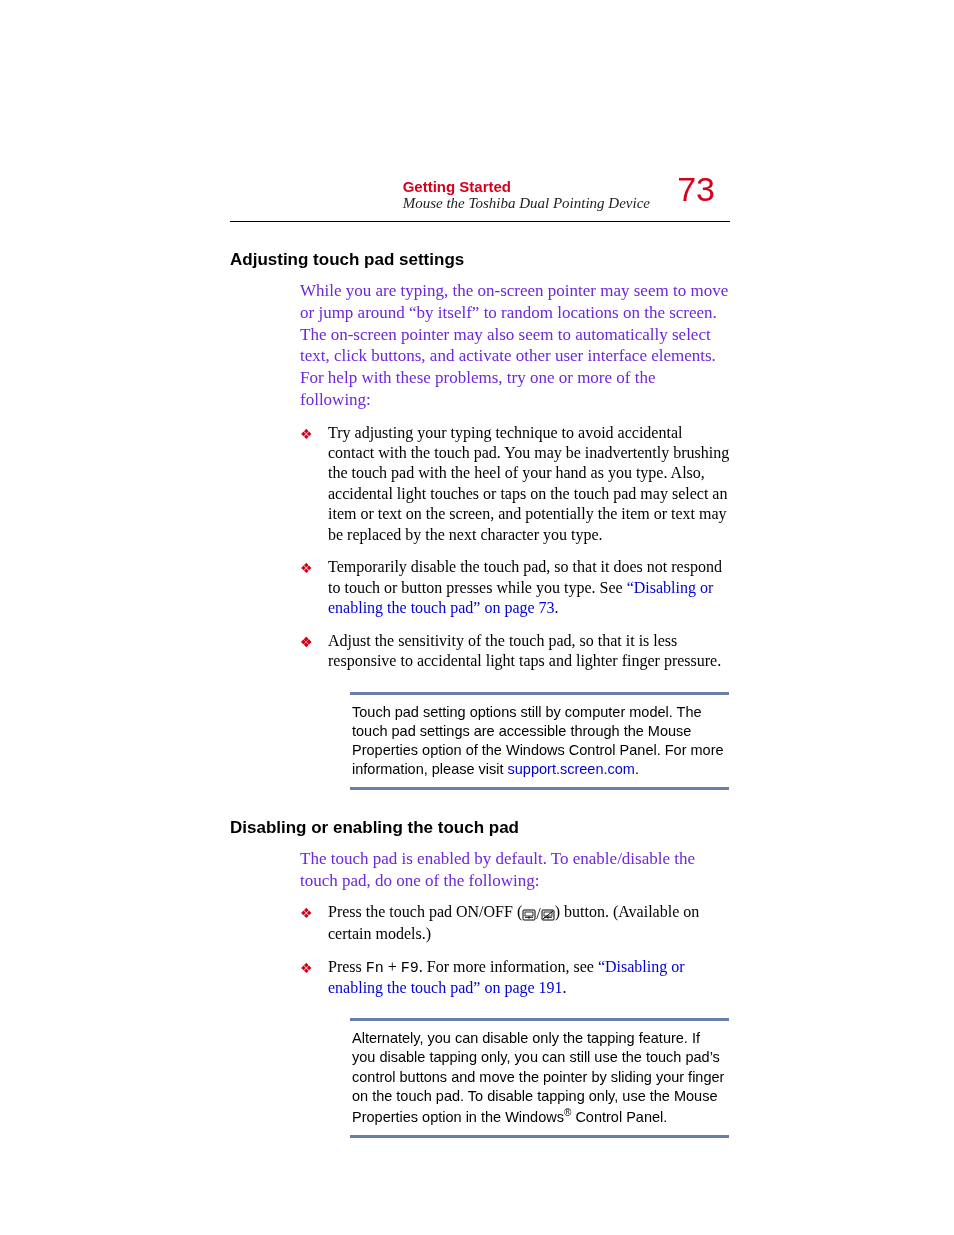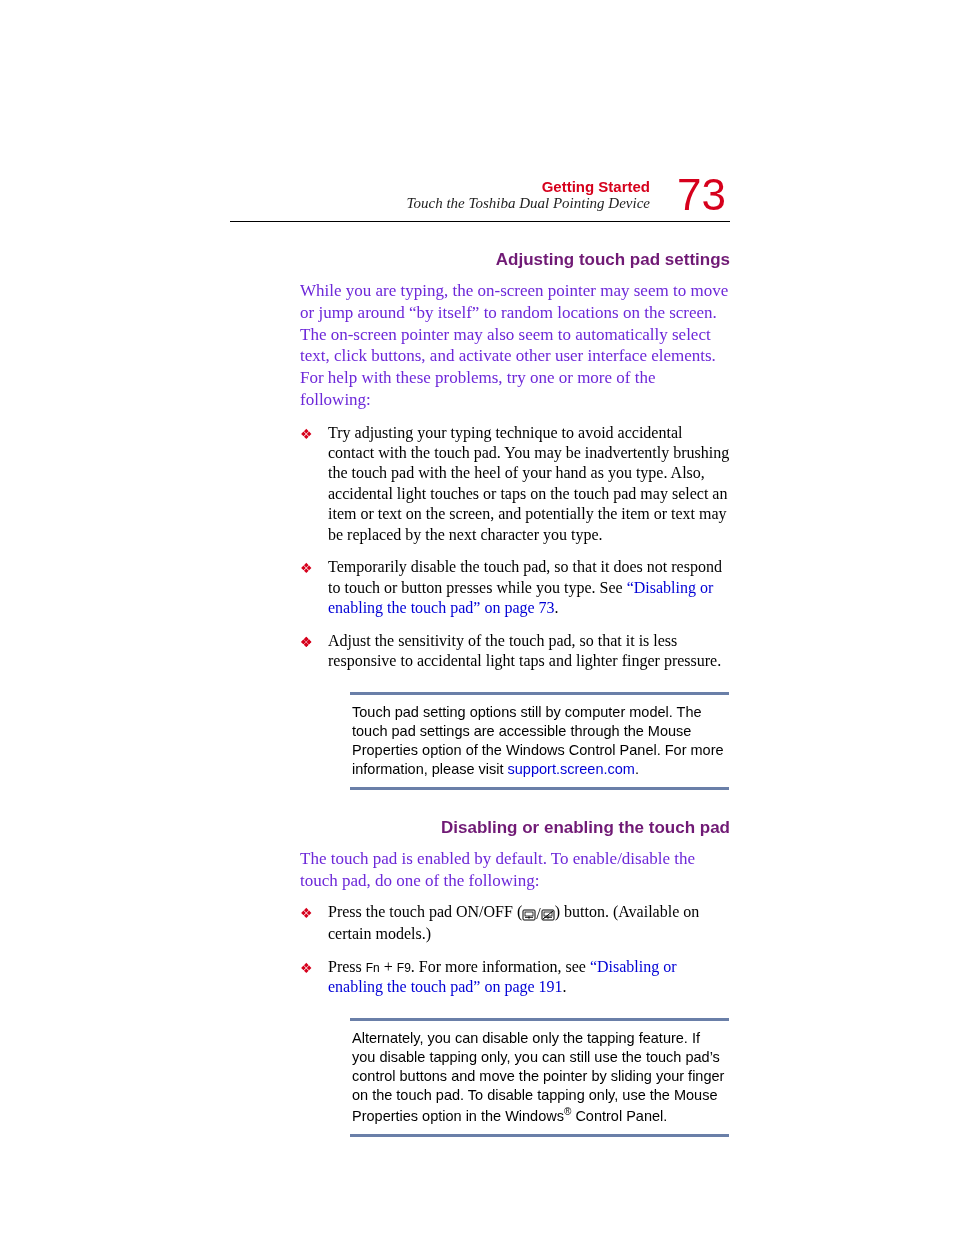--- a/index.html
+++ b/index.html
@@ -19,60 +19,58 @@
   }
   .header {
     position: relative;
     height: 50px;
     margin-bottom: 22px;
   }
   .header-text {
     position: absolute;
     right: 80px;
     top: 0;
-    text-align: right;
   }
   .chapter {
     font-family: Arial, Helvetica, sans-serif;
     font-weight: bold;
     font-size: 15px;
     color: #d6001c;
     display: block;
   }
   .section-title {
     font-style: italic;
     font-size: 15px;
     color: #222;
     display: block;
   }
   .page-number {
     position: absolute;
-    right: 4px;
+    right: 15px;
     top: -8px;
     font-family: Arial, Helvetica, sans-serif;
-    font-size: 44px;
+    font-size: 34px;
     color: #d6001c;
     font-weight: 400;
   }
   .header-rule {
     border: none;
     border-top: 1px solid #000;
     margin: 0;
     width: 500px;
     position: absolute;
     bottom: 6px;
     left: 0;
   }
   h2.red-heading {
     font-family: Arial, Helvetica, sans-serif;
     font-weight: bold;
     font-size: 17px;
-    color: #701a75;
+    color: #000000;
     margin: 0 0 10px 0;
-    text-align: right;
   }
   .body-text {
     font-size: 17px;
     line-height: 1.28;
     margin: 0 0 12px 70px;
     color: #6d28d9;
   }
   .body-text-last {
     margin-bottom: 10px;
   }
@@ -104,41 +102,41 @@
     border-top: 3px solid #6a7fa8;
     border-bottom: 3px solid #6a7fa8;
     padding: 8px 2px;
     font-family: Arial, Helvetica, sans-serif;
     font-size: 14.5px;
     line-height: 1.32;
     color: #000;
     width: 375px;
   }
   .keycap {
-    font-family: Liberation Sans, sans-serif;
-    font-size: 12px;
+    font-family: Liberation Mono, monospace;
+    font-size: 15px;
   }
   .icon-group {
     display: inline-block;
     vertical-align: -2px;
   }
   .icon-group svg {
     vertical-align: -2px;
   }
   sup { font-size: 10px; }
 </style>
 </head>
 <body>
 
 <div class="page">
 
   <div class="header">
     <div class="header-text">
       <span class="chapter">Getting Started</span>
-      <span class="section-title">Touch the Toshiba Dual Pointing Device</span>
+      <span class="section-title">Mouse the Toshiba Dual Pointing Device</span>
     </div>
     <div class="page-number">73</div>
     <hr class="header-rule">
   </div>
 
   <h2 class="red-heading">Adjusting touch pad settings</h2>
 
   <p class="body-text">While you are typing, the on-screen pointer may seem to move or jump around “by itself” to random locations on the screen. The on-screen pointer may also seem to automatically select text, click buttons, and activate other user interface elements. For help with these problems, try one or more of the following:</p>
 
   <ul class="bullets">

